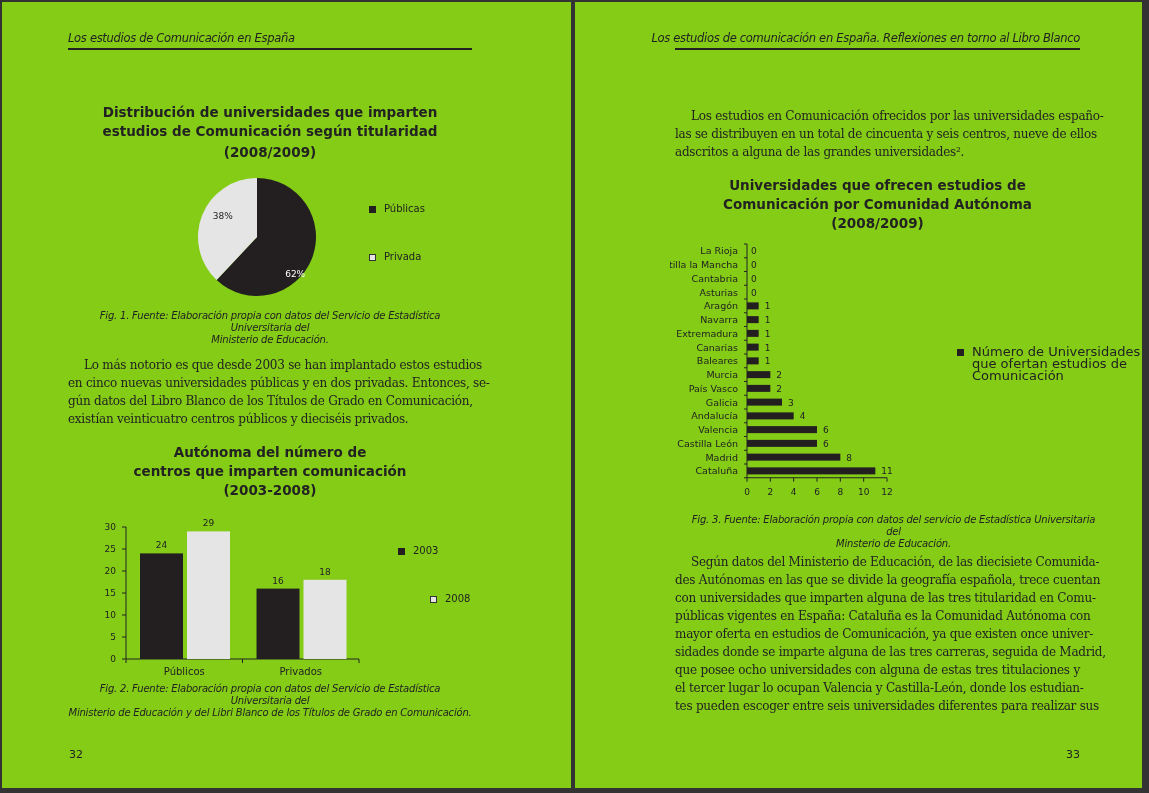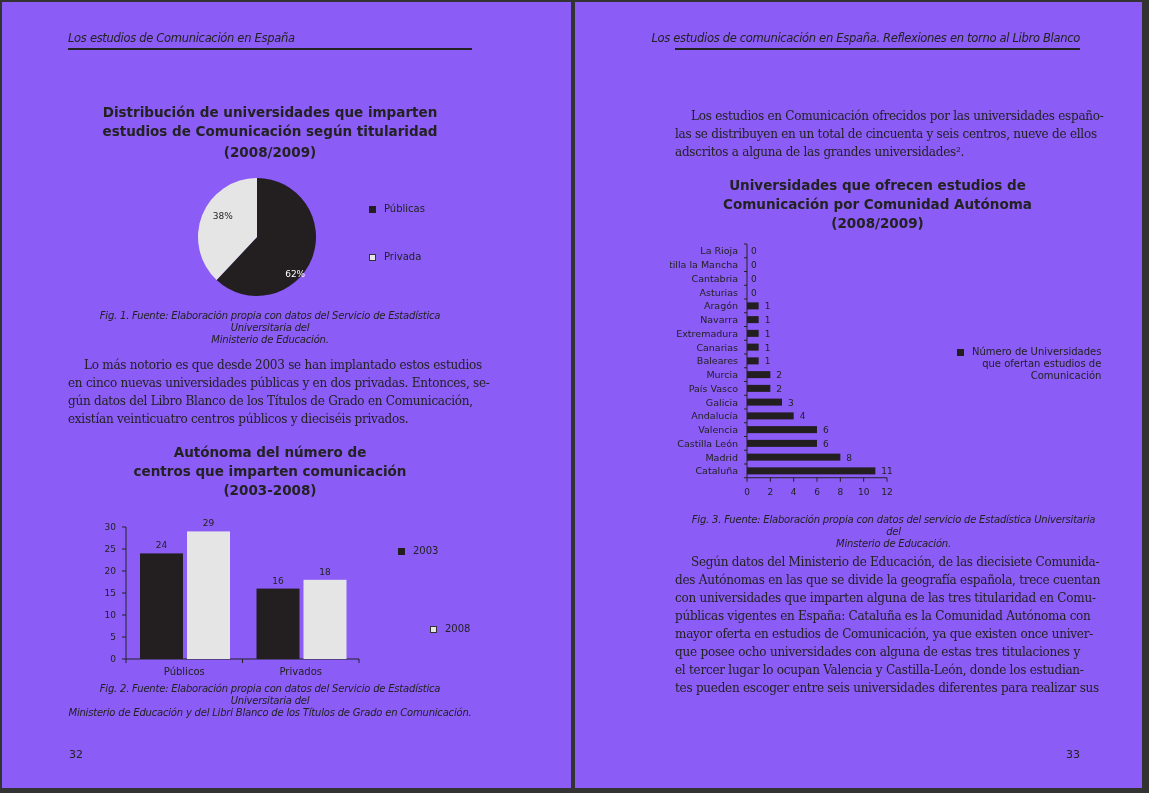--- a/index.html
+++ b/index.html
@@ -1,17 +1,17 @@
 <!DOCTYPE html>
 <html><head>
 <meta charset="utf-8">
 <style>
   html,body{margin:0;padding:0;}
   body{width:1149px;height:793px;background:#333;position:relative;overflow:hidden;font-family:"DejaVu Sans",sans-serif;}
-  .page{position:absolute;top:2px;background:#8b5cf6;height:786px;}
+  .page{position:absolute;top:2px;background:#84cc16;height:786px;}
   #page-left{left:2px;width:569px;}
   #page-right{left:575px;width:567px;}
   .running{position:absolute;top:29px;font-style:italic;font-size:11.5px;color:#222;font-family:"DejaVu Sans",sans-serif;letter-spacing:-0.3px;}
   .rule{position:absolute;top:46px;height:1.5px;background:#222;}
   .ctitle{position:absolute;text-align:center;font-weight:bold;font-size:13.5px;line-height:19px;color:#222;font-family:"DejaVu Sans",sans-serif;}
   .caption{position:absolute;text-align:center;font-style:italic;font-size:10px;line-height:12px;color:#222;letter-spacing:-0.2px;}
   .body{position:absolute;font-family:"DejaVu Serif",serif;font-size:12px;line-height:18px;color:#222;text-align:justify;letter-spacing:-0.25px;}
   .body .ln{display:block;white-space:nowrap;text-align:justify;text-align-last:justify;}
   .body .ln.last{text-align-last:left;}
   .pno{position:absolute;top:746px;font-size:11px;color:#222;}
@@ -86,21 +86,21 @@
       <rect x="105" y="19.400000000000006" width="43" height="127.6" fill="#e5e5e6"></rect>
       <text x="126.5" y="14.400000000000006" font-size="9" text-anchor="middle">29</text>
       <text x="102.25" y="163" font-size="10" text-anchor="middle">Públicos</text>
       <rect x="174.5" y="76.6" width="43" height="70.4" fill="#231f20"></rect>
       <text x="196" y="71.6" font-size="9" text-anchor="middle">16</text>
       <rect x="221.5" y="67.8" width="43" height="79.2" fill="#e5e5e6"></rect>
       <text x="243" y="62.8" font-size="9" text-anchor="middle">18</text>
       <text x="218.75" y="163" font-size="10" text-anchor="middle">Privados</text>
     </svg>
   <div class="legend" style="left:396px;top:542px;"><span class="sw dark"></span><span>2003</span></div>
-  <div class="legend" style="left:396px;top:620px;padding-left:32px;"><span class="sw light"></span><span>2008</span></div>
+  <div class="legend" style="left:396px;top:590px;padding-left:32px;"><span class="sw light"></span><span>2008</span></div>
 
   <div class="caption" style="left:66px;width:404px;top:681px;">
     <div>Fig. 2. Fuente: Elaboración propia con datos del Servicio de Estadística Universitaria del</div>
     <div>Ministerio de Educación y del Libri Blanco de los Títulos de Grado en Comunicación.</div>
   </div>
 
   <div class="pno" style="left:67px;">32</div>
 </div>
 
 <div class="page" id="page-right">
@@ -196,37 +196,38 @@
       <rect x="77" y="199.875" width="70" height="7" fill="#231f20"></rect>
       <text x="153" y="206.875" font-size="9">6</text>
       <text x="68" y="220.625" font-size="9.5" text-anchor="end">Madrid</text>
       <rect x="77" y="213.625" width="93.33333333333331" height="7" fill="#231f20"></rect>
       <text x="176.33333333333331" y="220.625" font-size="9">8</text>
       <text x="68" y="234.375" font-size="9.5" text-anchor="end">Cataluña</text>
       <rect x="77" y="227.375" width="128.33333333333331" height="7" fill="#231f20"></rect>
       <text x="211.33333333333331" y="234.375" font-size="9">11</text>
     </svg>
   <div class="legend" style="left:382px;top:344px;">
-    <span class="sw dark" style="vertical-align:top;margin-top:3px;"></span><span style="display:inline-block;vertical-align:top;font-size:10px;line-height:12px;text-align:right;">
+    <span class="sw dark" style="vertical-align:top;margin-top:3px;"></span><span style="display:inline-block;vertical-align:top;font-size:13px;line-height:12px;">
       <span style="display:block;">Número de Universidades</span>
       <span style="display:block;">que ofertan estudios de</span>
       <span style="display:block;">Comunicación</span>
     </span>
   </div>
 
   <div class="caption" style="left:116px;width:405px;top:512px;">
     <div>Fig. 3. Fuente: Elaboración propia con datos del servicio de Estadística Universitaria del</div>
     <div>Minsterio de Educación.</div>
   </div>
 
   <div class="body" style="left:100px;width:405px;top:551px;">
     <span class="ln" style="text-indent:16px;">Según datos del Ministerio de Educación, de las diecisiete Comunida-</span>
     <span class="ln">des Autónomas en las que se divide la geografía española, trece cuentan</span>
     <span class="ln">con universidades que imparten alguna de las tres titularidad en Comu-</span>
     <span class="ln">públicas vigentes en España: Cataluña es la Comunidad Autónoma con</span>
     <span class="ln">mayor oferta en estudios de Comunicación, ya que existen once univer-</span>
+    <span class="ln">sidades donde se imparte alguna de las tres carreras, seguida de Madrid,</span>
     <span class="ln">que posee ocho universidades con alguna de estas tres titulaciones y</span>
     <span class="ln">el tercer lugar lo ocupan Valencia y Castilla-León, donde los estudian-</span>
     <span class="ln">tes pueden escoger entre seis universidades diferentes para realizar sus</span>
   </div>
 
   <div class="pno" style="right:62px;">33</div>
 </div>
 
 </body></html>

